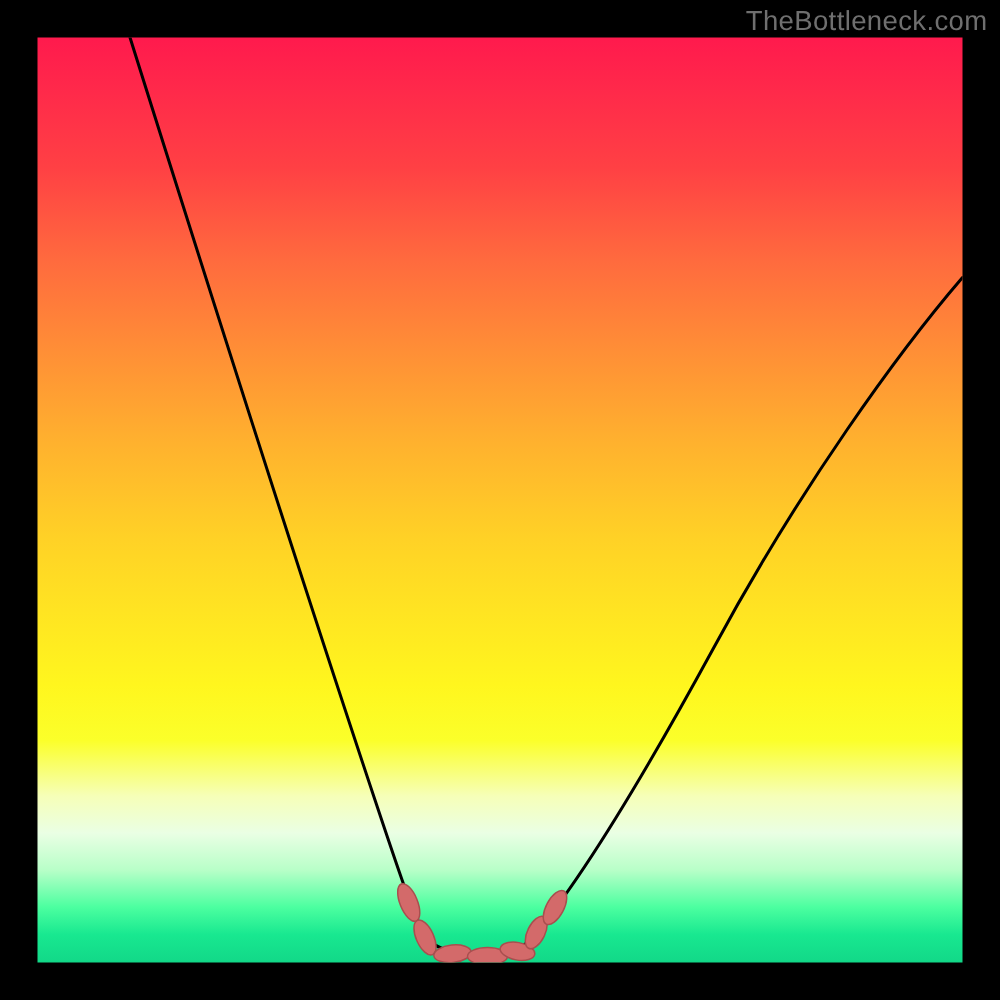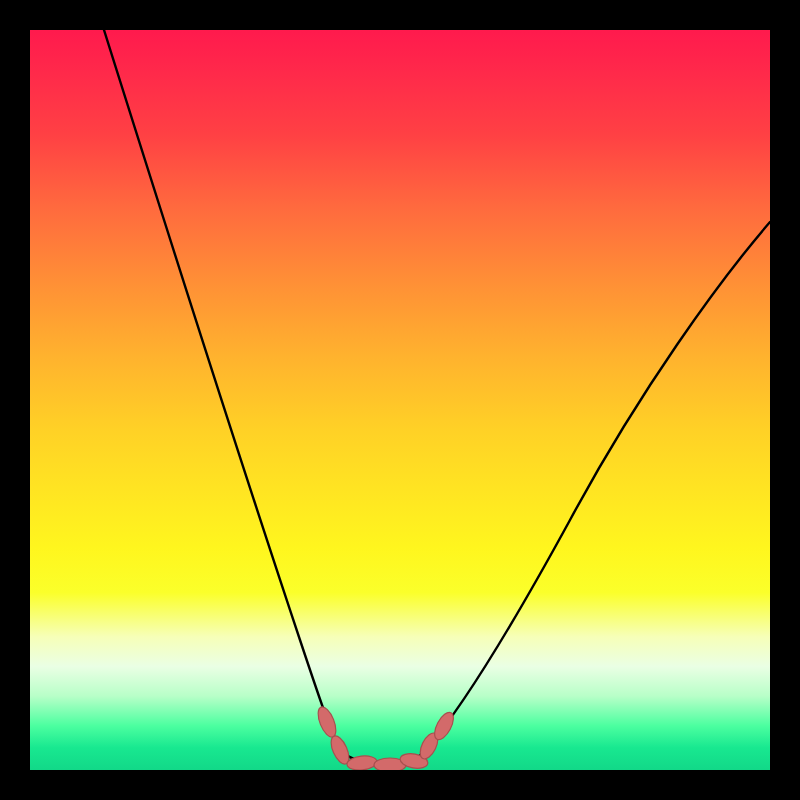--- a/index.html
+++ b/index.html
@@ -90,13 +90,14 @@
         <ellipse cx="332" cy="733" rx="15" ry="7" transform="rotate(-6 332 733)"></ellipse>
         <ellipse cx="360" cy="735" rx="16" ry="7"></ellipse>
         <ellipse cx="384" cy="731" rx="14" ry="7" transform="rotate(10 384 731)"></ellipse>
 
         <ellipse cx="399" cy="716" rx="7" ry="14" transform="rotate(26 399 716)"></ellipse>
         <ellipse cx="414" cy="696" rx="7" ry="15" transform="rotate(28 414 696)"></ellipse>
       </g>
     </svg>
   </div>
 
+  <div class="watermark">TheBottleneck.com</div>
 </div>
 
 </body></html>

